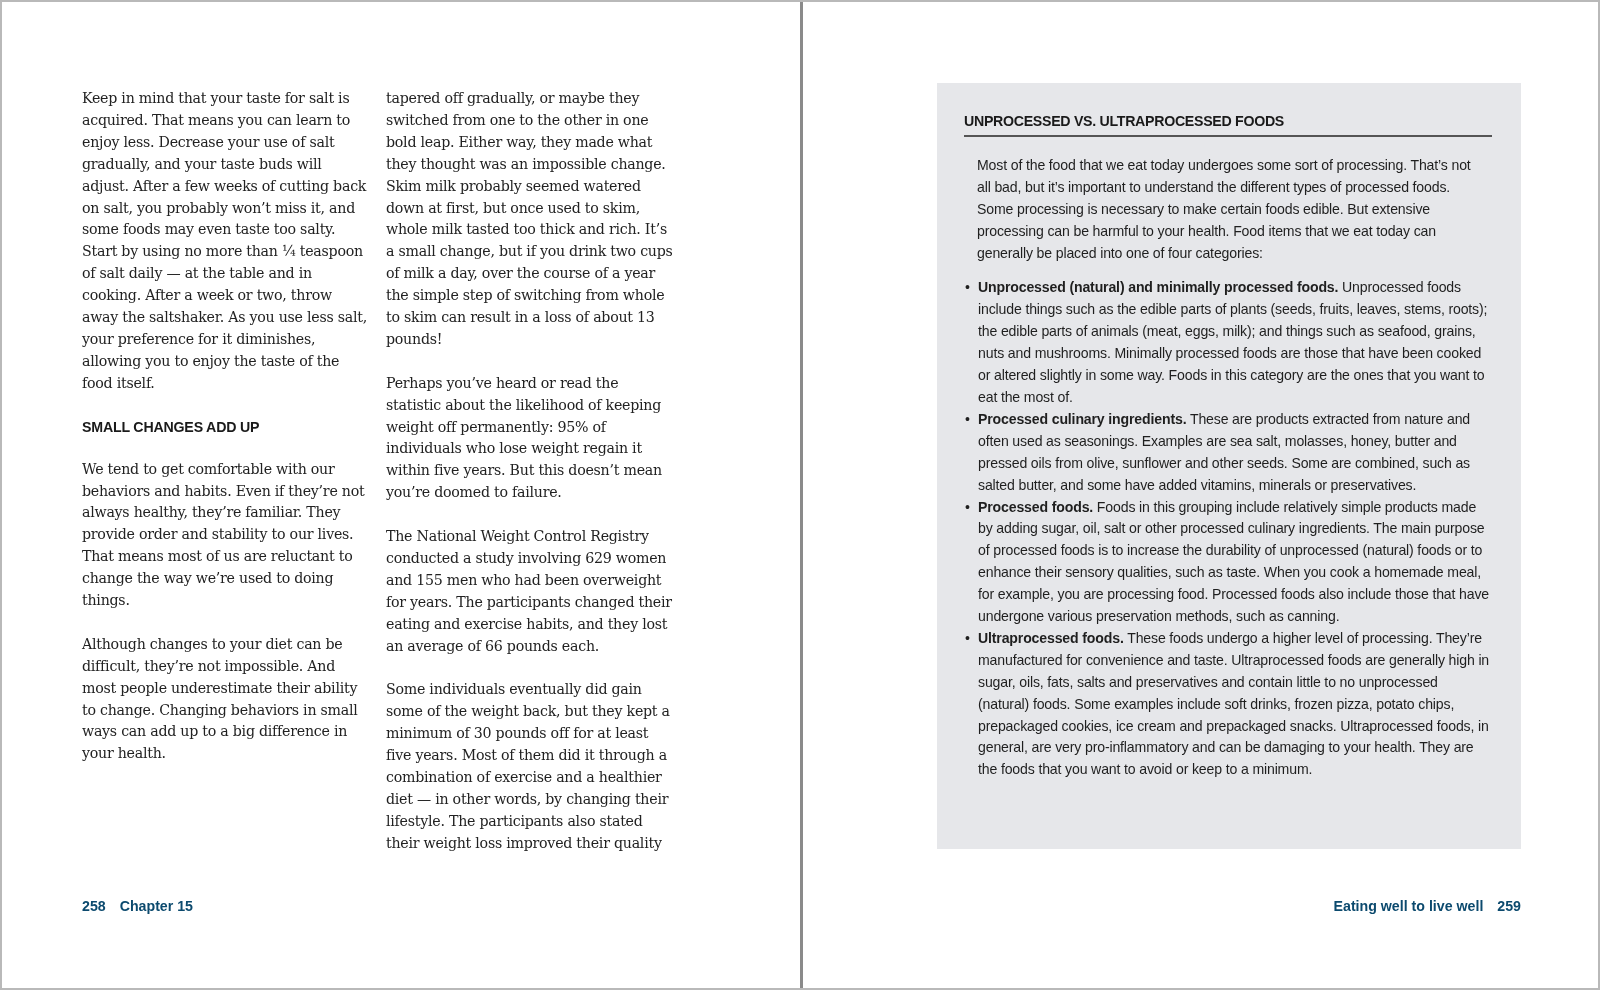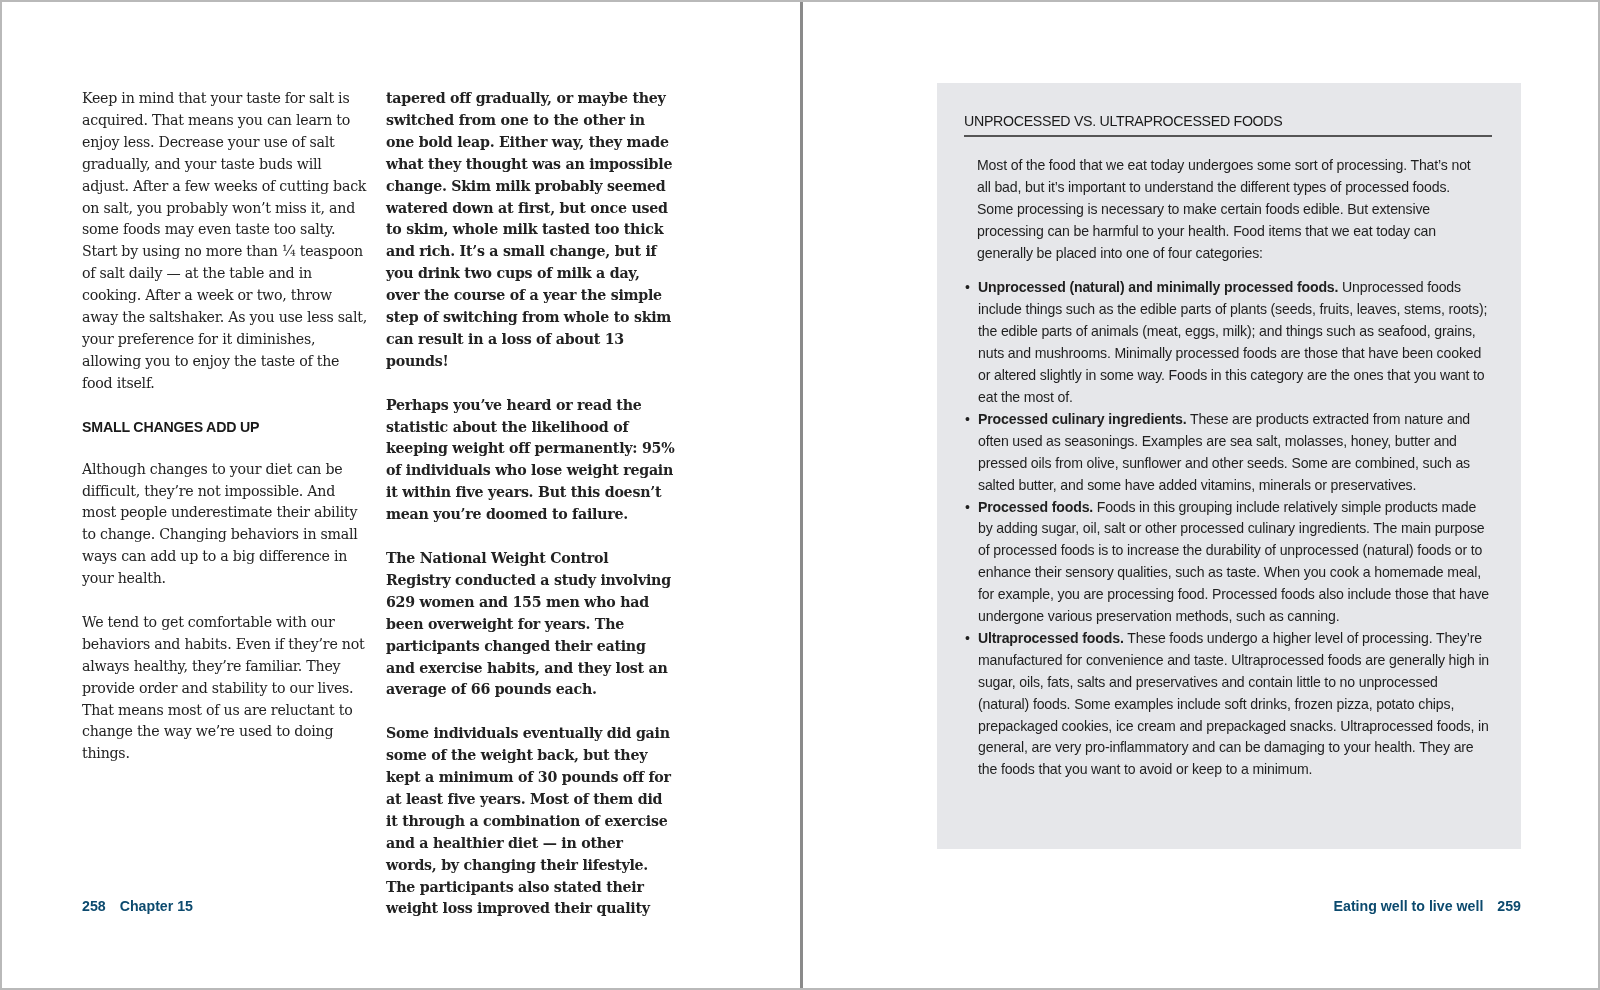--- a/index.html
+++ b/index.html
@@ -8,48 +8,48 @@
     box-sizing: border-box; border: 2px solid #b9b9b9; border-top-width: 2px;
   }
   .gutter { position: absolute; left: 798px; top: 0; width: 3px; height: 990px; background: #8a8a8a; }
   .page { position: absolute; top: 0; height: 990px; }
   .page.left { left: 0; width: 798px; }
   .page.right { left: 801px; width: 797px; }
   .col { position: absolute; top: 86px; width: 290px; font-family: "DejaVu Serif", "Liberation Serif", serif;
     font-size: 14.2px; line-height: 21.9px; color: #222; letter-spacing: -0.25px; }
   .col p { margin: 0 0 21.9px 0; }
   .col1 { left: 80px; }
-  .col2 { left: 384px; font-weight: bold; }
+  .col2 { left: 384px; }
   .subhead { font-family: "Liberation Sans", sans-serif; font-weight: bold; font-size: 14.2px;
     letter-spacing: -0.2px; color: #1a1a1a; margin: 22px 0 20px 0 !important; }
   .footer { position: absolute; top: 896px; font-family: "Liberation Sans", sans-serif; font-weight: bold;
     font-size: 14.2px; color: #0c4a6e; }
   .footer.lf { left: 80px; }
   .footer.rf { right: 79px; text-align: center; }
   .footer .gap { display: inline-block; width: 14px; }
   .sidebar { position: absolute; left: 134px; top: 81px; width: 584px; height: 766px; background: #e6e7ea; }
   .sb-inner { position: absolute; left: 27px; top: 28px; width: 528px; font-family: "Liberation Sans", sans-serif;
     font-size: 14.1px; line-height: 21.9px; color: #1f1f1f; letter-spacing: -0.15px; }
-  .sb-title { font-weight: normal; font-size: 14.2px; letter-spacing: -0.3px; color: #1a1a1a;
+  .sb-title { font-weight: bold; font-size: 14.2px; letter-spacing: -0.3px; color: #1a1a1a;
     padding-bottom: 2px; border-bottom: 2px solid #555; margin-bottom: 18px; }
   .sb-intro { margin: 13px; }
   .sb-list { list-style: none; margin: 0; padding: 0; }
   .sb-list li { position: relative; padding-left: 14px; }
   .sb-list li .bullet { position: absolute; left: 1px; top: 0; }
   .sb-list b { font-weight: bold; }
 </style>
 </head>
 <body>
 
 <div class="page left">
   <div class="col col1">
     <p>Keep in mind that your taste for salt is acquired. That means you can learn to enjoy less. Decrease your use of salt gradually, and your taste buds will adjust. After a few weeks of cutting back on salt, you probably won’t miss it, and some foods may even taste too salty. Start by using no more than ¼ teaspoon of salt daily — at the table and in cooking. After a week or two, throw away the saltshaker. As you use less salt, your preference for it diminishes, allowing you to enjoy the taste of the food itself.</p>
     <p class="subhead">SMALL CHANGES ADD UP</p>
+    <p>We tend to get comfortable with our behaviors and habits. Even if they’re not always healthy, they’re familiar. They provide order and stability to our lives. That means most of us are reluctant to change the way we’re used to doing things.</p>
     <p>Although changes to your diet can be difficult, they’re not impossible. And most people underestimate their ability to change. Changing behaviors in small ways can add up to a big difference in your health.</p>
-    <p>We tend to get comfortable with our behaviors and habits. Even if they’re not always healthy, they’re familiar. They provide order and stability to our lives. That means most of us are reluctant to change the way we’re used to doing things.</p>
   </div>
   <div class="col col2">
     <p>tapered off gradually, or maybe they switched from one to the other in one bold leap. Either way, they made what they thought was an impossible change. Skim milk probably seemed watered down at first, but once used to skim, whole milk tasted too thick and rich. It’s a small change, but if you drink two cups of milk a day, over the course of a year the simple step of switching from whole to skim can result in a loss of about 13 pounds!</p>
     <p>Perhaps you’ve heard or read the statistic about the likelihood of keeping weight off permanently: 95% of individuals who lose weight regain it within five years. But this doesn’t mean you’re doomed to failure.</p>
     <p>The National Weight Control Registry conducted a study involving 629 women and 155 men who had been overweight for years. The participants changed their eating and exercise habits, and they lost an average of 66 pounds each.</p>
     <p>Some individuals eventually did gain some of the weight back, but they kept a minimum of 30 pounds off for at least five years. Most of them did it through a combination of exercise and a healthier diet — in other words, by changing their lifestyle. The participants also stated their weight loss improved their quality</p>
   </div>
   <div class="footer lf">
     <span>258</span><span class="gap"></span><span>Chapter 15</span>
   </div>

